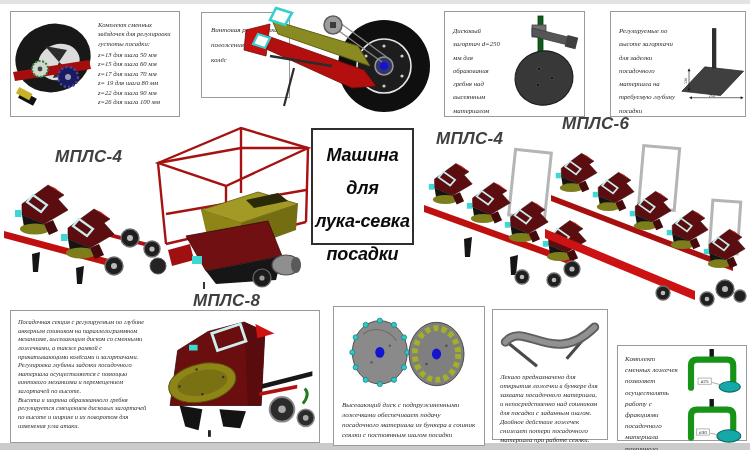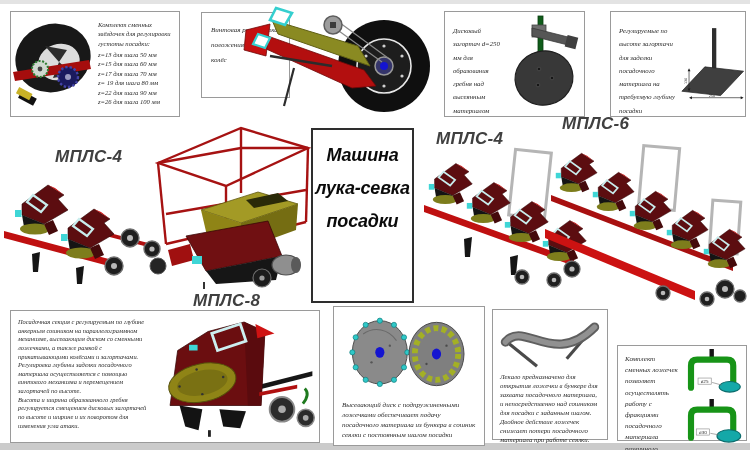--- a/index.html
+++ b/index.html
@@ -14,21 +14,21 @@
   .t-sprock ul{margin:2px 0 0 0;padding:0;list-style:none;}
   .t-screw{font-size:7px;line-height:2.15;padding:10px 6px 0 9px;}
   .t-tall{font-size:6.8px;line-height:1.95;padding:12px 2px 0 8px;}
   .t-body{font-size:6.4px;line-height:1.35;padding:7px 2px 0 7px;}
   .t-body p{margin:0;}
   .t-discs{font-size:7px;line-height:1.42;padding:2px 6px 0 8px;}
   .t-templ{font-size:6.8px;line-height:1.33;padding:2px 5px 0 7px;}
   .t-templ p{margin:0;}
   .t-spoon{font-size:7px;line-height:1.6;padding:8px 2px 0 7px;}
   .model{position:absolute;font:italic bold 17px "Liberation Sans",sans-serif;color:#404040;letter-spacing:.3px;}
-  .titlebox{position:absolute;left:311px;top:128px;width:103px;height:175px;border:2px solid #2e2e2e;
+  .titlebox{position:absolute;left:311px;top:128px;width:103px;height:117px;border:2px solid #2e2e2e;
             background:#fff;box-sizing:border-box;text-align:center;padding-top:9px;}
   .titlebox .tl{font:italic bold 18px/33px "Liberation Sans",sans-serif;color:#0b0b0b;letter-spacing:-.2px;}
   .fig{position:absolute;}
   svg{display:block;}
   .dimtxt{font:4.6px "DejaVu Sans",sans-serif;font-style:normal;fill:#1d1d1d;}
 </style>
 </head>
 <body>
 
 <div class="poster">
@@ -200,20 +200,21 @@
       <polygon points="22,132 44,126 48,142 26,148" fill="#a01010"></polygon>
       <rect x="46" y="138" width="10" height="8" fill="#3fd6d6"></rect>
       <line x1="58" y1="164" x2="58" y2="171" stroke="#333" stroke-width="2"></line>
     </svg>
   </div>
 
   <div class="model" style="left:193px;top:291px;">МПЛС-8</div>
 
   <div class="titlebox">
     <div class="tl">Машина</div>
+    <div class="tl">для</div>
     <div class="tl">лука-севка</div>
     <div class="tl">посадки</div>
   </div>
 
   <div class="model" style="left:436px;top:129px;">МПЛС-4</div>
 
   <div class="fig" style="left:424px;top:147px;">
     <svg width="178" height="152" viewBox="0 0 178 152">
       <rect x="88" y="4" width="36" height="66" fill="none" stroke="#b5b5b5" stroke-width="3" transform="rotate(6 106 37)"></rect>
       <polygon points="0,58 150,112 150,119 0,65" fill="#bf1010"></polygon>

